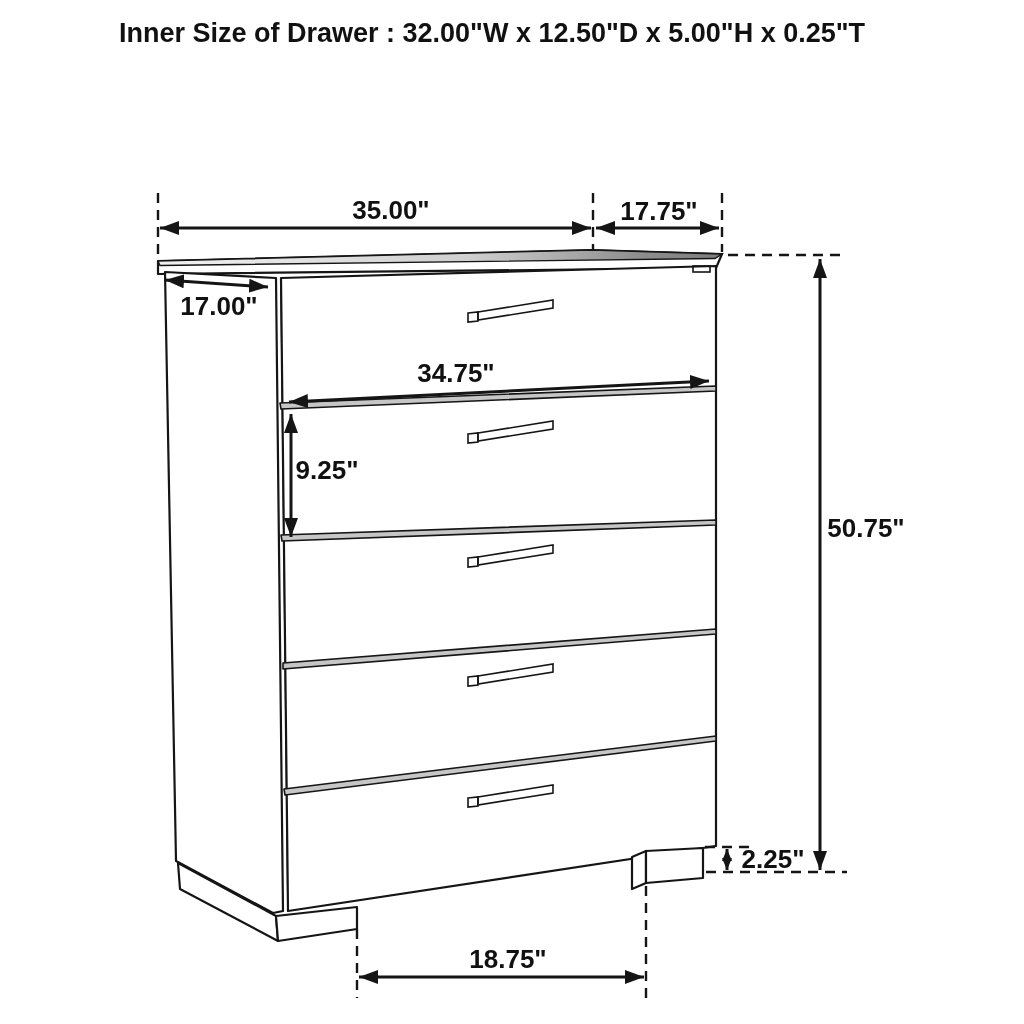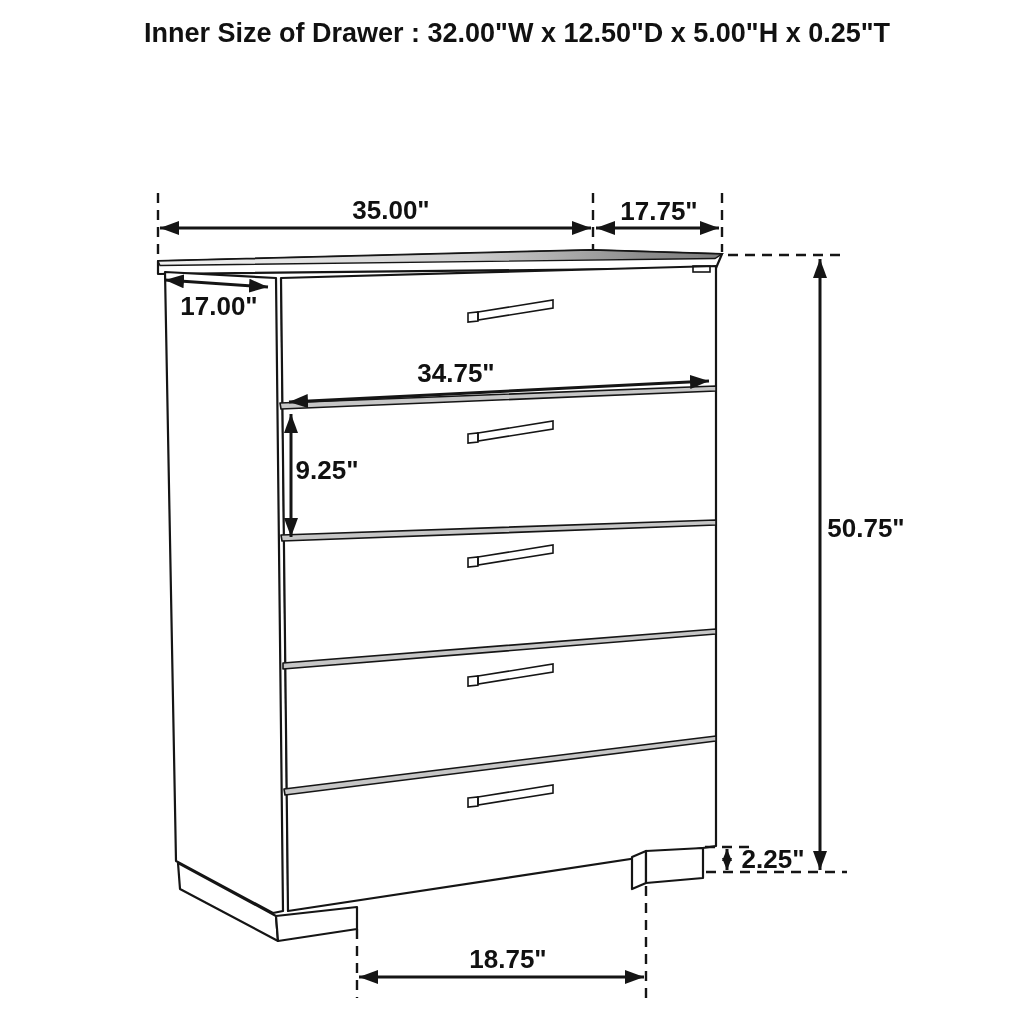--- a/index.html
+++ b/index.html
@@ -2,21 +2,21 @@
 <html><head>
 <meta charset="utf-8">
 <style>
   html,body{margin:0;padding:0;background:#ffffff;}
   .stage{
     position:relative;width:1024px;height:1024px;background:#ffffff;
     font-family:"Liberation Sans","DejaVu Sans",sans-serif;overflow:hidden;
   }
   .title{
     position:absolute;left:492px;top:33px;transform:translate(-50%,-50%);
-    font-size:27px;font-weight:bold;color:#111;white-space:nowrap;letter-spacing:0px;margin-left:25px;
+    font-size:27px;font-weight:bold;color:#111;white-space:nowrap;letter-spacing:0px;
   }
   .dim-label{
     position:absolute;transform:translate(-50%,-50%);
     font-size:26px;font-weight:bold;color:#111;white-space:nowrap;
   }
   svg{position:absolute;left:0;top:0;}
   .thin{stroke:#151515;stroke-width:1.6;fill:none;}
   .face{fill:#ffffff;stroke:#151515;stroke-width:2.2;stroke-linejoin:round;}
   .band{fill:#c6c6c6;stroke:#151515;stroke-width:1.6;stroke-linejoin:round;}
   .dim{stroke:#151515;stroke-width:3;fill:none;}

